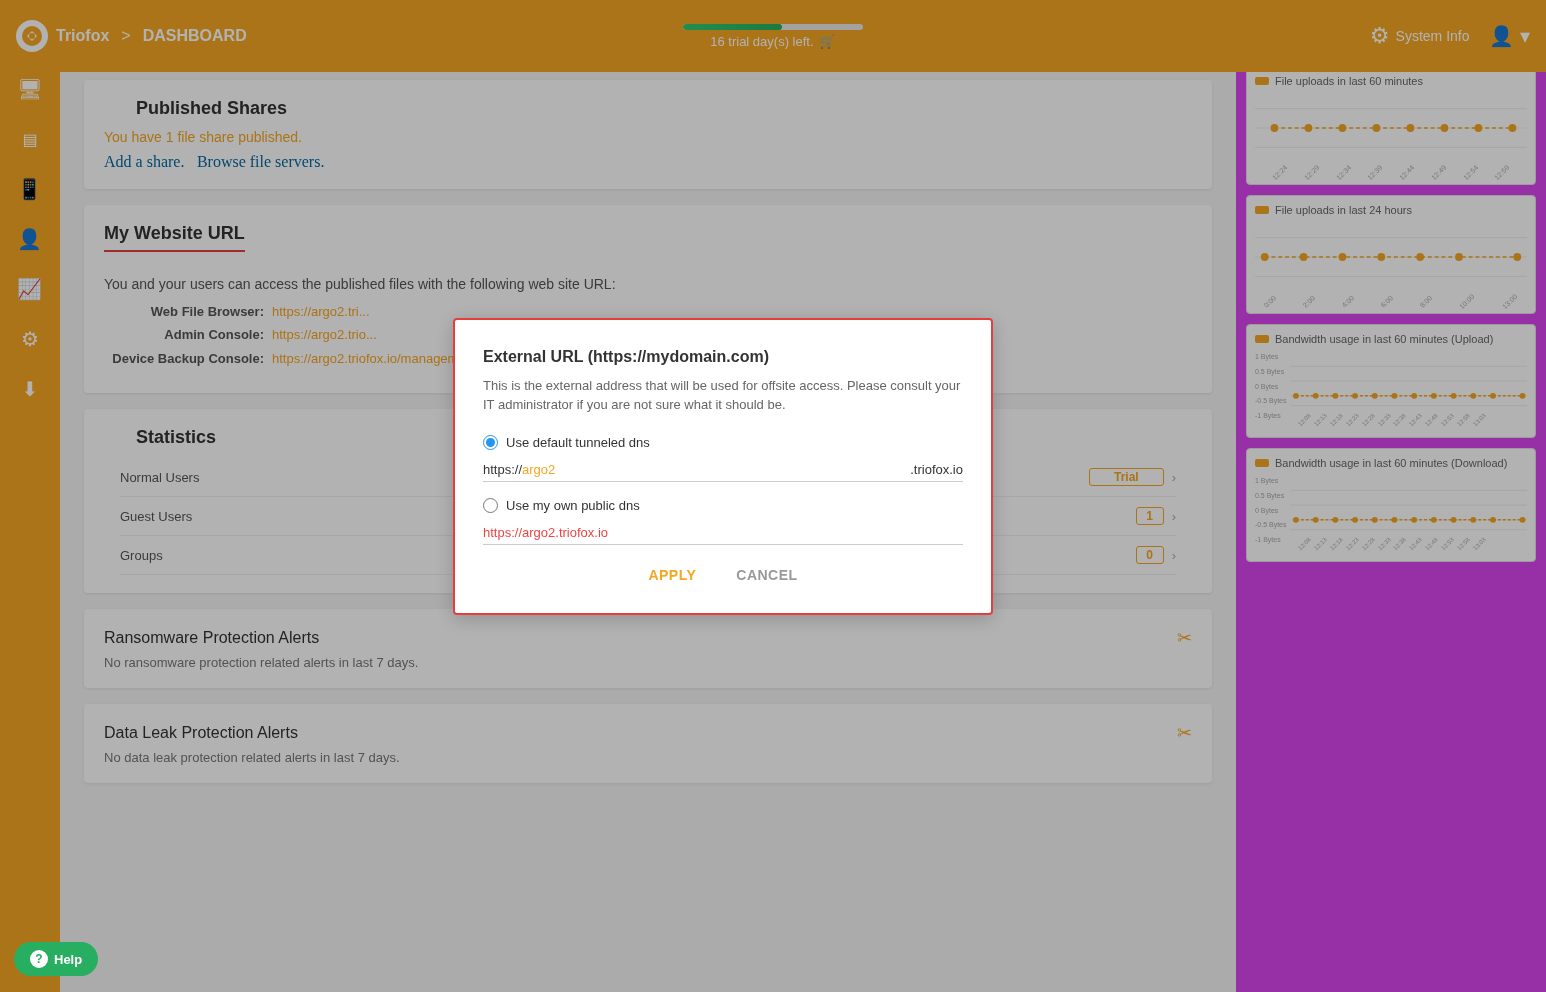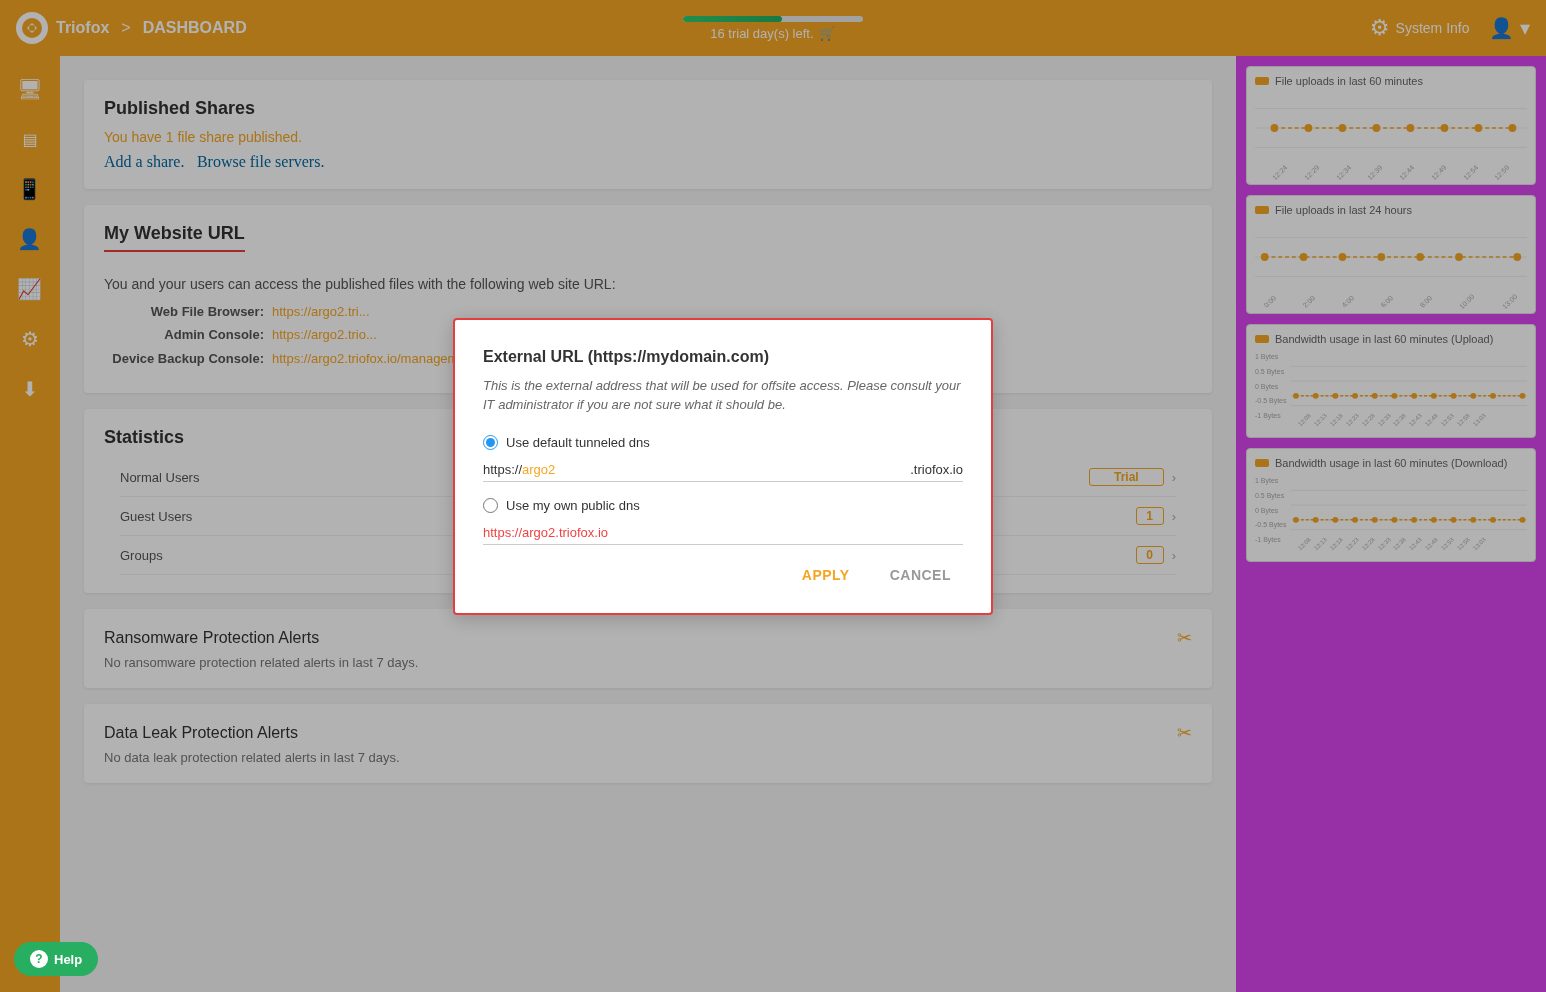--- a/index.html
+++ b/index.html
@@ -1,21 +1,21 @@
 <!DOCTYPE html>
 <html><head>
   <meta charset="utf-8">
   <style>
     * { box-sizing: border-box; margin: 0; padding: 0; }
     body { font-family: Arial, sans-serif; background: #f0f0f0; width: 1546px; height: 992px; overflow: hidden; position: relative; }
 
     
     .header {
       background: #f5a623;
-      height: 56px;
+      height: 72px;
       display: flex;
       align-items: center;
       padding: 0 16px;
       position: relative;
       z-index: 10;
     }
     .header-logo {
       display: flex;
       align-items: center;
       gap: 8px;
@@ -131,20 +131,21 @@
       background: #d946ef;
       flex-shrink: 0;
     }
 
     
     .section-title {
       font-size: 18px;
       font-weight: bold;
       color: #333;
       margin-bottom: 10px;
+      margin-left: 32px;
     }
     .section {
       background: white;
       border-radius: 4px;
       padding: 18px 20px;
       margin-bottom: 16px;
       box-shadow: 0 1px 3px rgba(0,0,0,0.08);
     }
     .published-shares-text {
       font-size: 14px;
@@ -298,21 +299,20 @@
       font-size: 16px;
       font-weight: bold;
       color: #333;
       margin-bottom: 10px;
     }
     .modal-desc {
       font-size: 13px;
       color: #666;
       margin-bottom: 20px;
       line-height: 1.5;
-      font-style: italic;
     }
     .radio-label {
       display: flex;
       align-items: center;
       gap: 8px;
       font-size: 13px;
       color: #333;
       margin-bottom: 12px;
       cursor: pointer;
     }
@@ -350,21 +350,21 @@
     .url-readonly {
       font-size: 13px;
       color: #ef4444;
       border-bottom: 1px solid #ccc;
       padding-bottom: 4px;
       margin-bottom: 16px;
       width: 100%;
     }
     .modal-actions {
       display: flex;
-      justify-content: flex-end;
+      justify-content: center;
       gap: 16px;
       margin-top: 16px;
     }
     .btn-apply {
       background: transparent;
       border: none;
       color: #f5a623;
       font-size: 14px;
       font-weight: bold;
       cursor: pointer;

